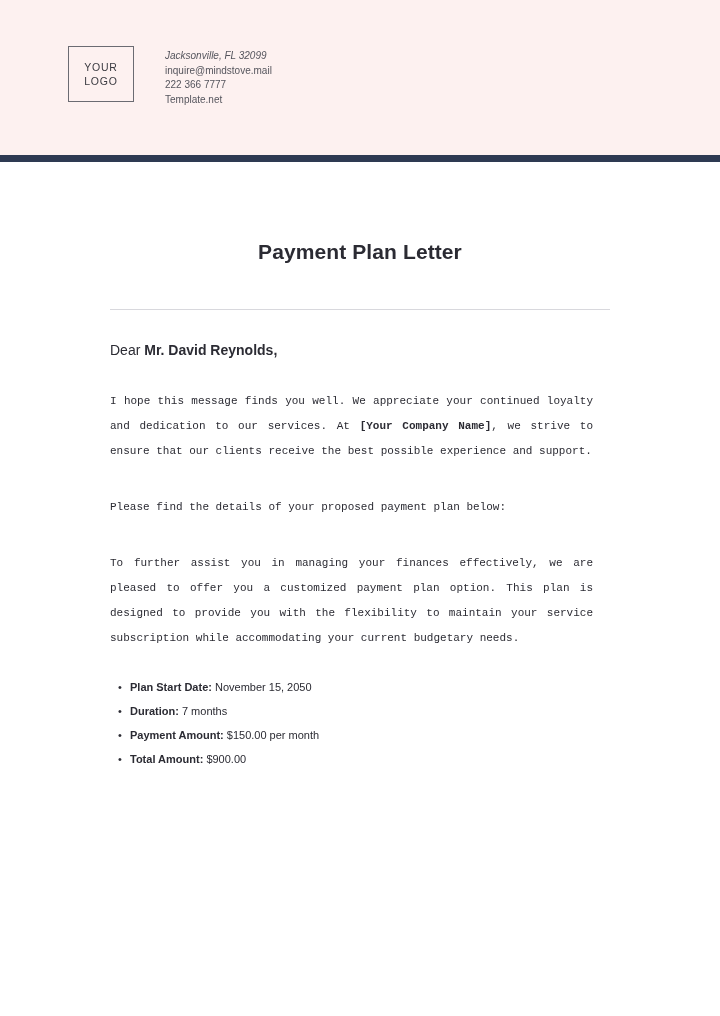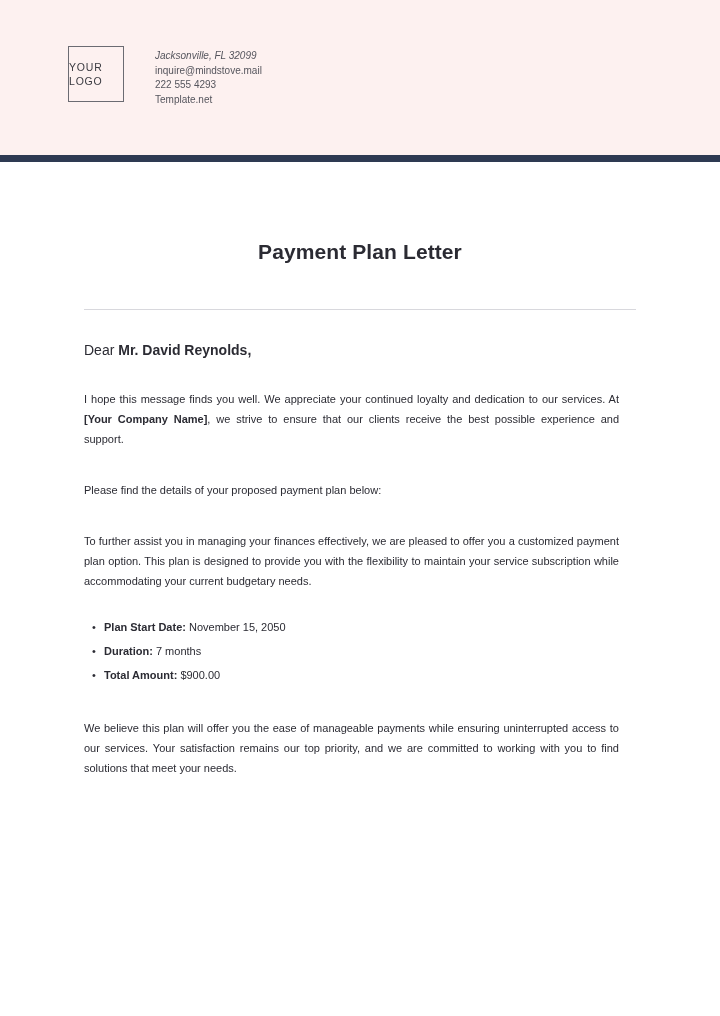--- a/index.html
+++ b/index.html
@@ -25,25 +25,26 @@
   
   .letterhead {
     background: #fdf1f0;
     height: 155px;
     box-sizing: border-box;
     padding: 46px 0 0 68px;
     display: flex;
     align-items: flex-start;
   }
   .logo-box {
-    width: 56px;
+    width: 66px;
     height: 56px;
     border: 1px solid #6b6b72;
     display: flex;
     flex-direction: column;
+    align-items: center;
     justify-content: center;
     box-sizing: border-box;
     flex: none;
   }
   .logo-box span {
     font-size: 10.5px;
     letter-spacing: 0.8px;
     color: #3a3a40;
     line-height: 14px;
     font-family: "Liberation Sans", sans-serif;
@@ -61,21 +62,21 @@
   .contact-block .addr {
     font-style: italic;
   }
   .rule-dark {
     height: 7px;
     background: #2e3a52;
     width: 100%;
   }
   
   .content {
-    padding: 0 84px;
+    padding: 0 110px;
     box-sizing: border-box;
   }
   .doc-title {
     text-align: center;
     font-size: 21px;
     font-weight: bold;
     color: #2b2b33;
     margin-top: 78px;
     letter-spacing: 0.1px;
   }
@@ -87,24 +88,25 @@
   .salutation {
     margin-top: 32px;
     font-size: 14px;
     color: #2b2b33;
   }
   .salutation b {
     font-weight: bold;
   }
   p.para {
     font-size: 11px;
-    line-height: 20px;
+    line-height: 25px;
     text-align: justify;
     color: #2b2b33;
     margin: 31px 17px 0 0;
+    font-family: Liberation Mono, monospace;
   }
   p.para b {
     font-weight: bold;
   }
   ul.details {
     list-style: none;
     margin: 24px 0 16px 0;
     padding: 0 0 0 8px;
   }
   ul.details li {
@@ -132,21 +134,21 @@
 <div class="page">
 
   <div class="letterhead">
     <div class="logo-box">
       <span>YOUR</span>
       <span>LOGO</span>
     </div>
     <div class="contact-block">
       <div class="addr">Jacksonville, FL 32099</div>
       <div>inquire@mindstove.mail</div>
-      <div>222 555 4293</div>
+      <div>222 366 7777</div>
       <div>Template.net</div>
     </div>
   </div>
 
   <div class="rule-dark"></div>
 
   <div class="content">
 
     <div class="doc-title">Payment Plan Letter</div>
 
@@ -156,19 +158,19 @@
 
     <p class="para"><span>I hope this message finds you well. We appreciate your continued loyalty and dedication to our services. At </span><b>[Your Company Name]</b><span>, we strive to ensure that our clients receive the best possible experience and support.</span></p>
 
     <p class="para">Please find the details of your proposed payment plan below:</p>
 
     <p class="para">To further assist you in managing your finances effectively, we are pleased to offer you a customized payment plan option. This plan is designed to provide you with the flexibility to maintain your service subscription while accommodating your current budgetary needs.</p>
 
     <ul class="details">
       <li><b>Plan Start Date:</b><span> November 15, 2050</span></li>
       <li><b>Duration:</b><span> 7 months</span></li>
+      <li><b>Payment Amount:</b><span> $150.00 per month</span></li>
       <li><b>Total Amount:</b><span> $900.00</span></li>
     </ul>
 
-    <p class="para">We believe this plan will offer you the ease of manageable payments while ensuring uninterrupted access to our services. Your satisfaction remains our top priority, and we are committed to working with you to find solutions that meet your needs.</p>
 
   </div>
 </div>
 
 </body></html>

